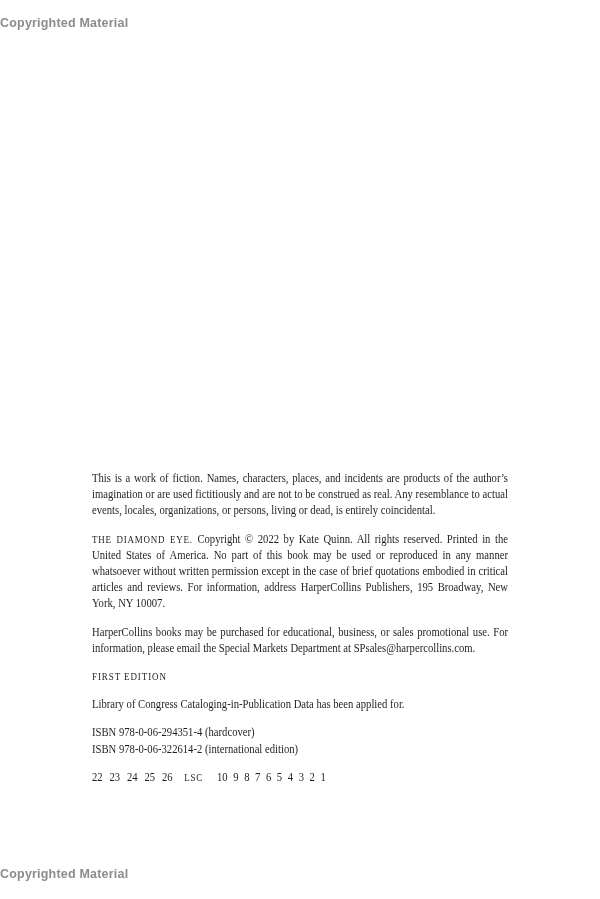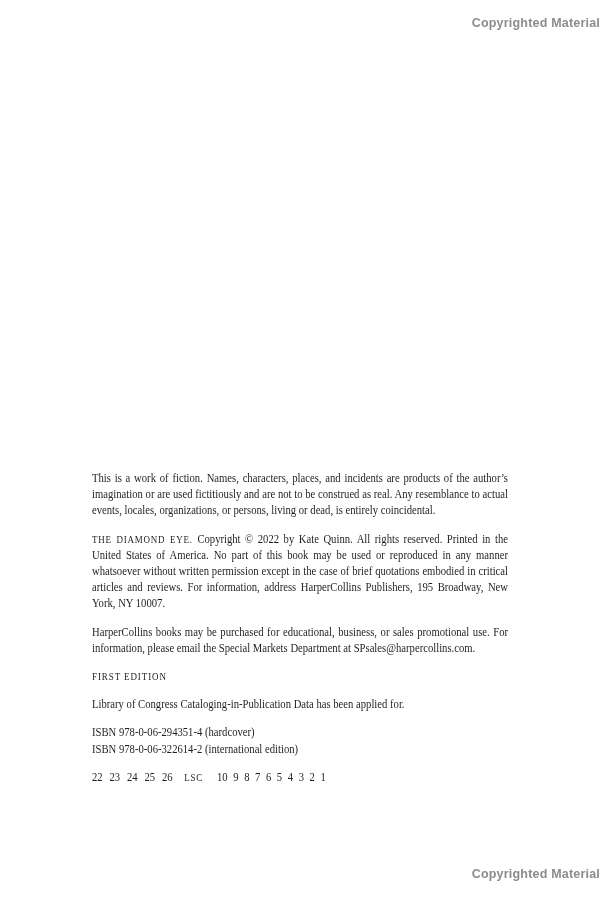--- a/index.html
+++ b/index.html
@@ -12,21 +12,21 @@
     width: 600px;
     height: 899px;
     background: #ffffff;
     overflow: hidden;
     font-family: "Liberation Serif", "DejaVu Serif", serif;
   }
   .watermark {
     position: absolute;
     left: 0;
     width: 100%;
-    text-align: right;
+    text-align: left;
     font-family: "Liberation Sans", "DejaVu Sans", sans-serif;
     font-weight: 700;
     font-size: 12.5px;
     letter-spacing: 0.2px;
   }
   .watermark-top { top: 16px; }
   .watermark-bottom { bottom: 18px; }
 
   
   .colophon {

